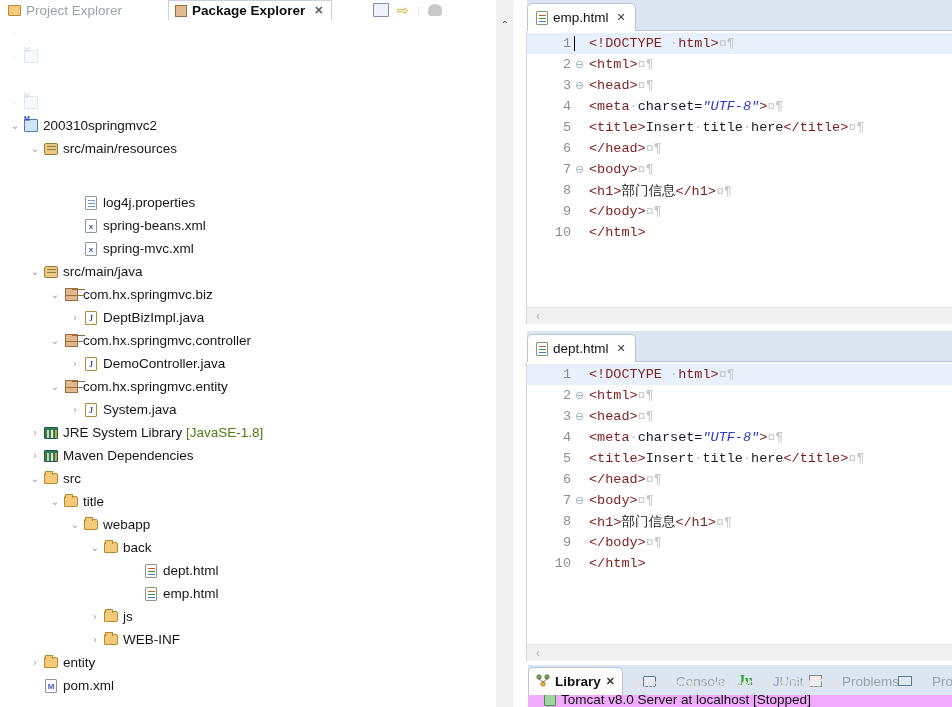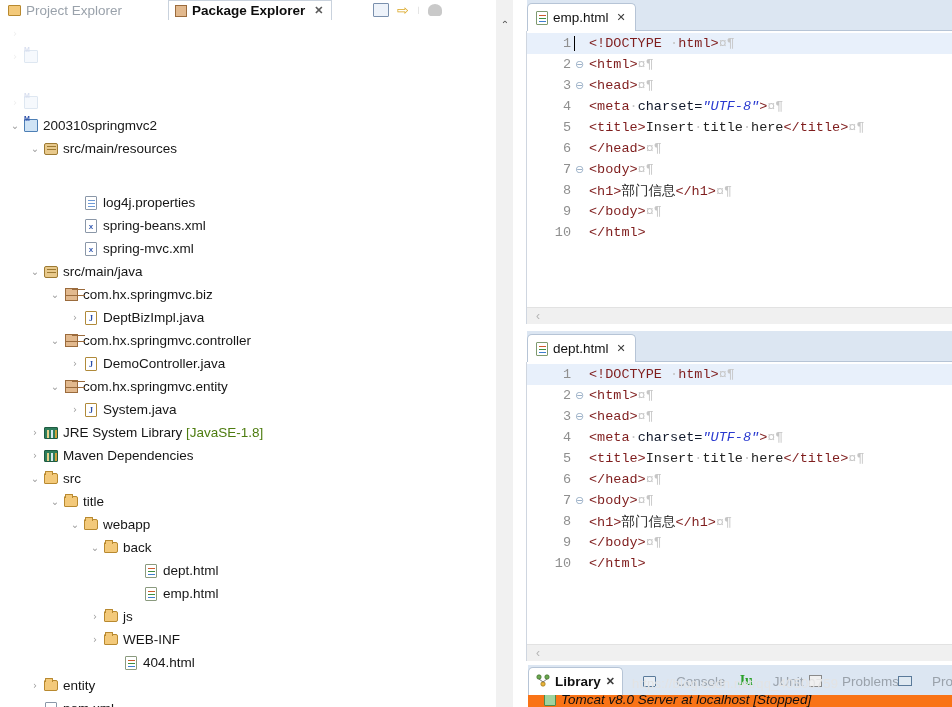--- a/index.html
+++ b/index.html
@@ -180,21 +180,21 @@
   .bt-tab.active {
     left:0px; background:#fff; color:#111; font-weight:600;
     border:1px solid #b6c4d6; border-bottom:none;
     border-top-left-radius:5px; border-top-right-radius:5px;
   }
   .bt-tab.inactive { color:#9aa2ab;gap:20px; }
   .bt-tab .tab-close { font-size:11px; color:#3c3c3c; }
 
   #bottom-content {
     position:absolute; left:0; top:30px; width:424px; height:12px;
-    background:#f97316; overflow:hidden;font-style:italic;
+    background:#f0abfc; overflow:hidden;
   }
   .srv-row {
     display:flex; align-items:center; gap:5px;
     font-size:13.5px; color:#0f0f0f; white-space:nowrap;
     padding-left:16px; margin-top:-3px;
   }
 
   
   #watermark {
     position:absolute; left:632px; top:676px;
@@ -443,27 +443,20 @@
           </span>
           <span class="lbl">js</span>
         </div>
         <div class="row" style="padding-left: 88px;">
           <span class="arrow">›</span>
           <span class="ico">
             <span class="i ic-folder"></span>
           </span>
           <span class="lbl">WEB-INF</span>
         </div>
-        <div class="row" style="padding-left: 108px;">
-          <span class="arrow none">›</span>
-          <span class="ico">
-            <span class="i ic-html"></span>
-          </span>
-          <span class="lbl">404.html</span>
-        </div>
         <div class="row" style="padding-left: 28px;">
           <span class="arrow">›</span>
           <span class="ico">
             <span class="i ic-folder"></span>
           </span>
           <span class="lbl">entity</span>
         </div>
         <div class="row" style="padding-left: 28px;">
           <span class="arrow none">›</span>
           <span class="ico">

